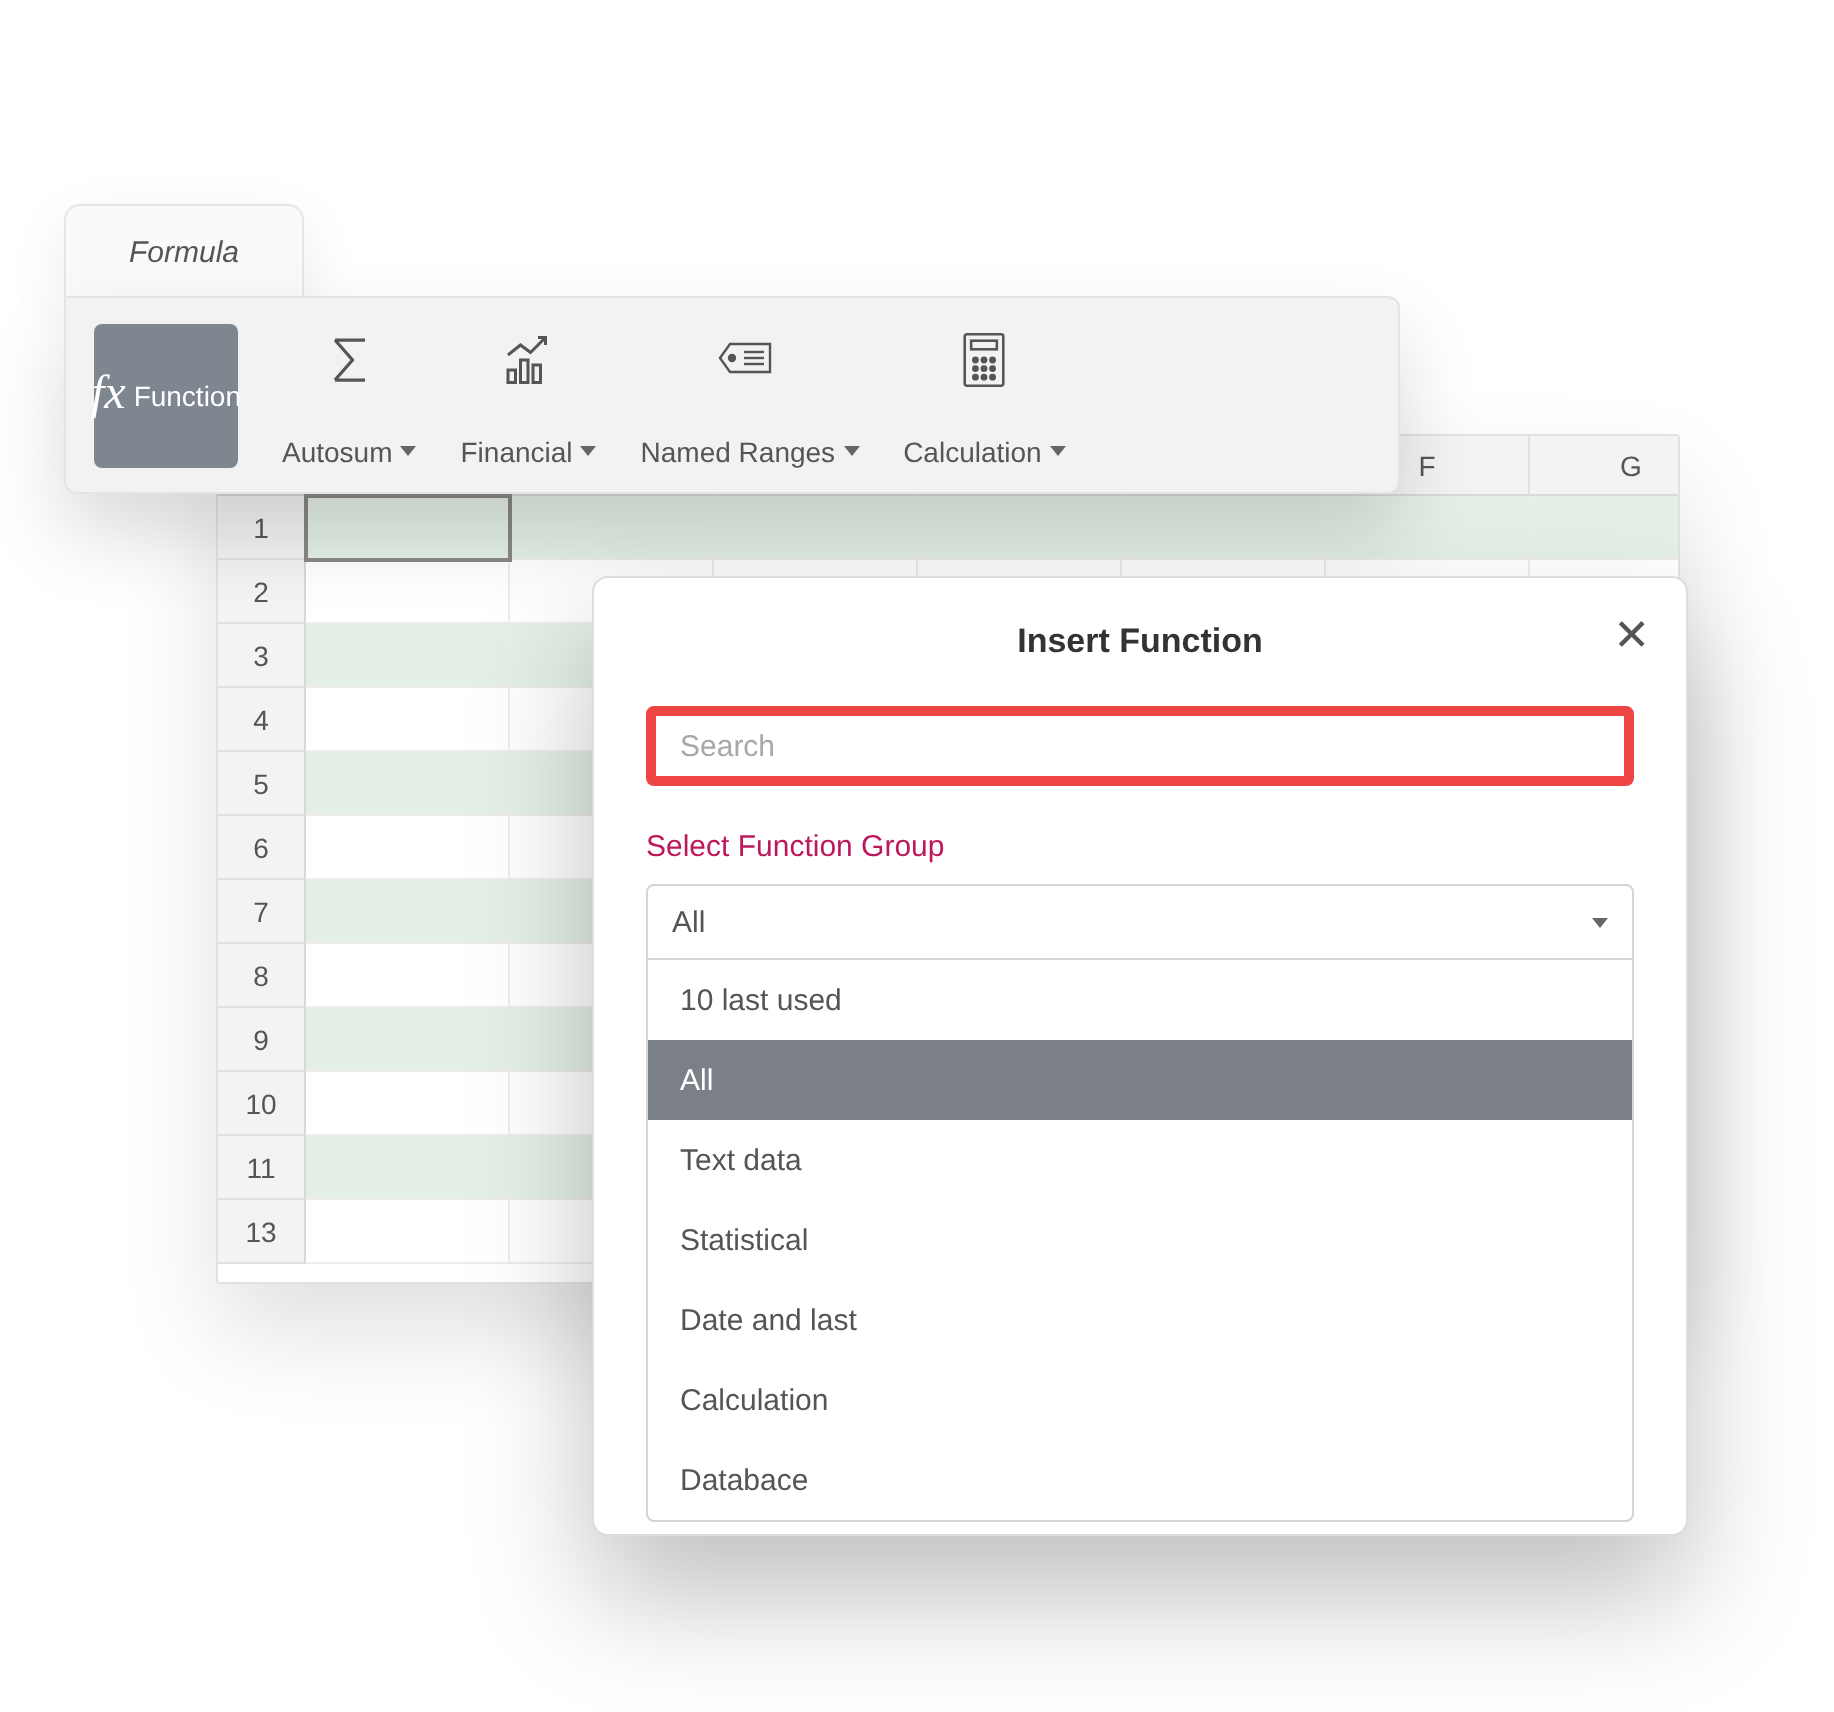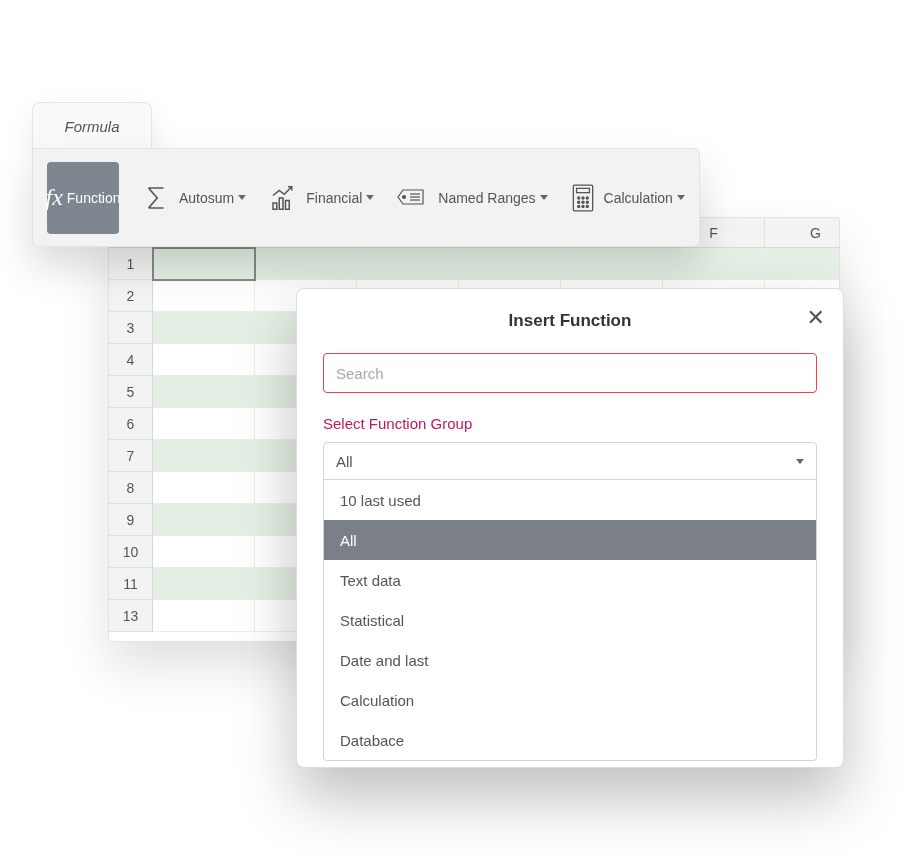--- a/index.html
+++ b/index.html
@@ -57,20 +57,21 @@
     font-size: 14px;
     gap: 4px;
   }
   .ribbon-fn .fx {
     font-style: italic;
     font-family: Georgia, 'Times New Roman', serif;
     font-size: 24px;
   }
   .ribbon-item {
     display: flex;
+    flex-direction: column;
     align-items: center;
     justify-content: space-between;
     height: 72px;
     gap: 8px;
     color: #555;
     font-size: 14px;
   }
   .ribbon-item .icon-row { height: 36px; display:flex; align-items:center; }
   .ribbon-item .label-row { display: flex; align-items: center; gap: 4px; }
   .chev-down {
@@ -172,21 +173,21 @@
     position:absolute;
     right:18px; top:18px;
     font-size:22px;
     color:#555;
     cursor:pointer;
     line-height:1;
   }
   .dialog-search {
     width:100%;
     height:40px;
-    border:1px solid #ef4444;
+    border:5px solid #ef4444;
     border-radius:4px;
     padding:0 12px;
     font-size:15px;
     color:#555;
     margin-bottom: 22px;
   }
   .dialog-search::placeholder { color:#a8a8a8; }
   .dialog-label {
     font-size:15px;
     color:#be185d;

